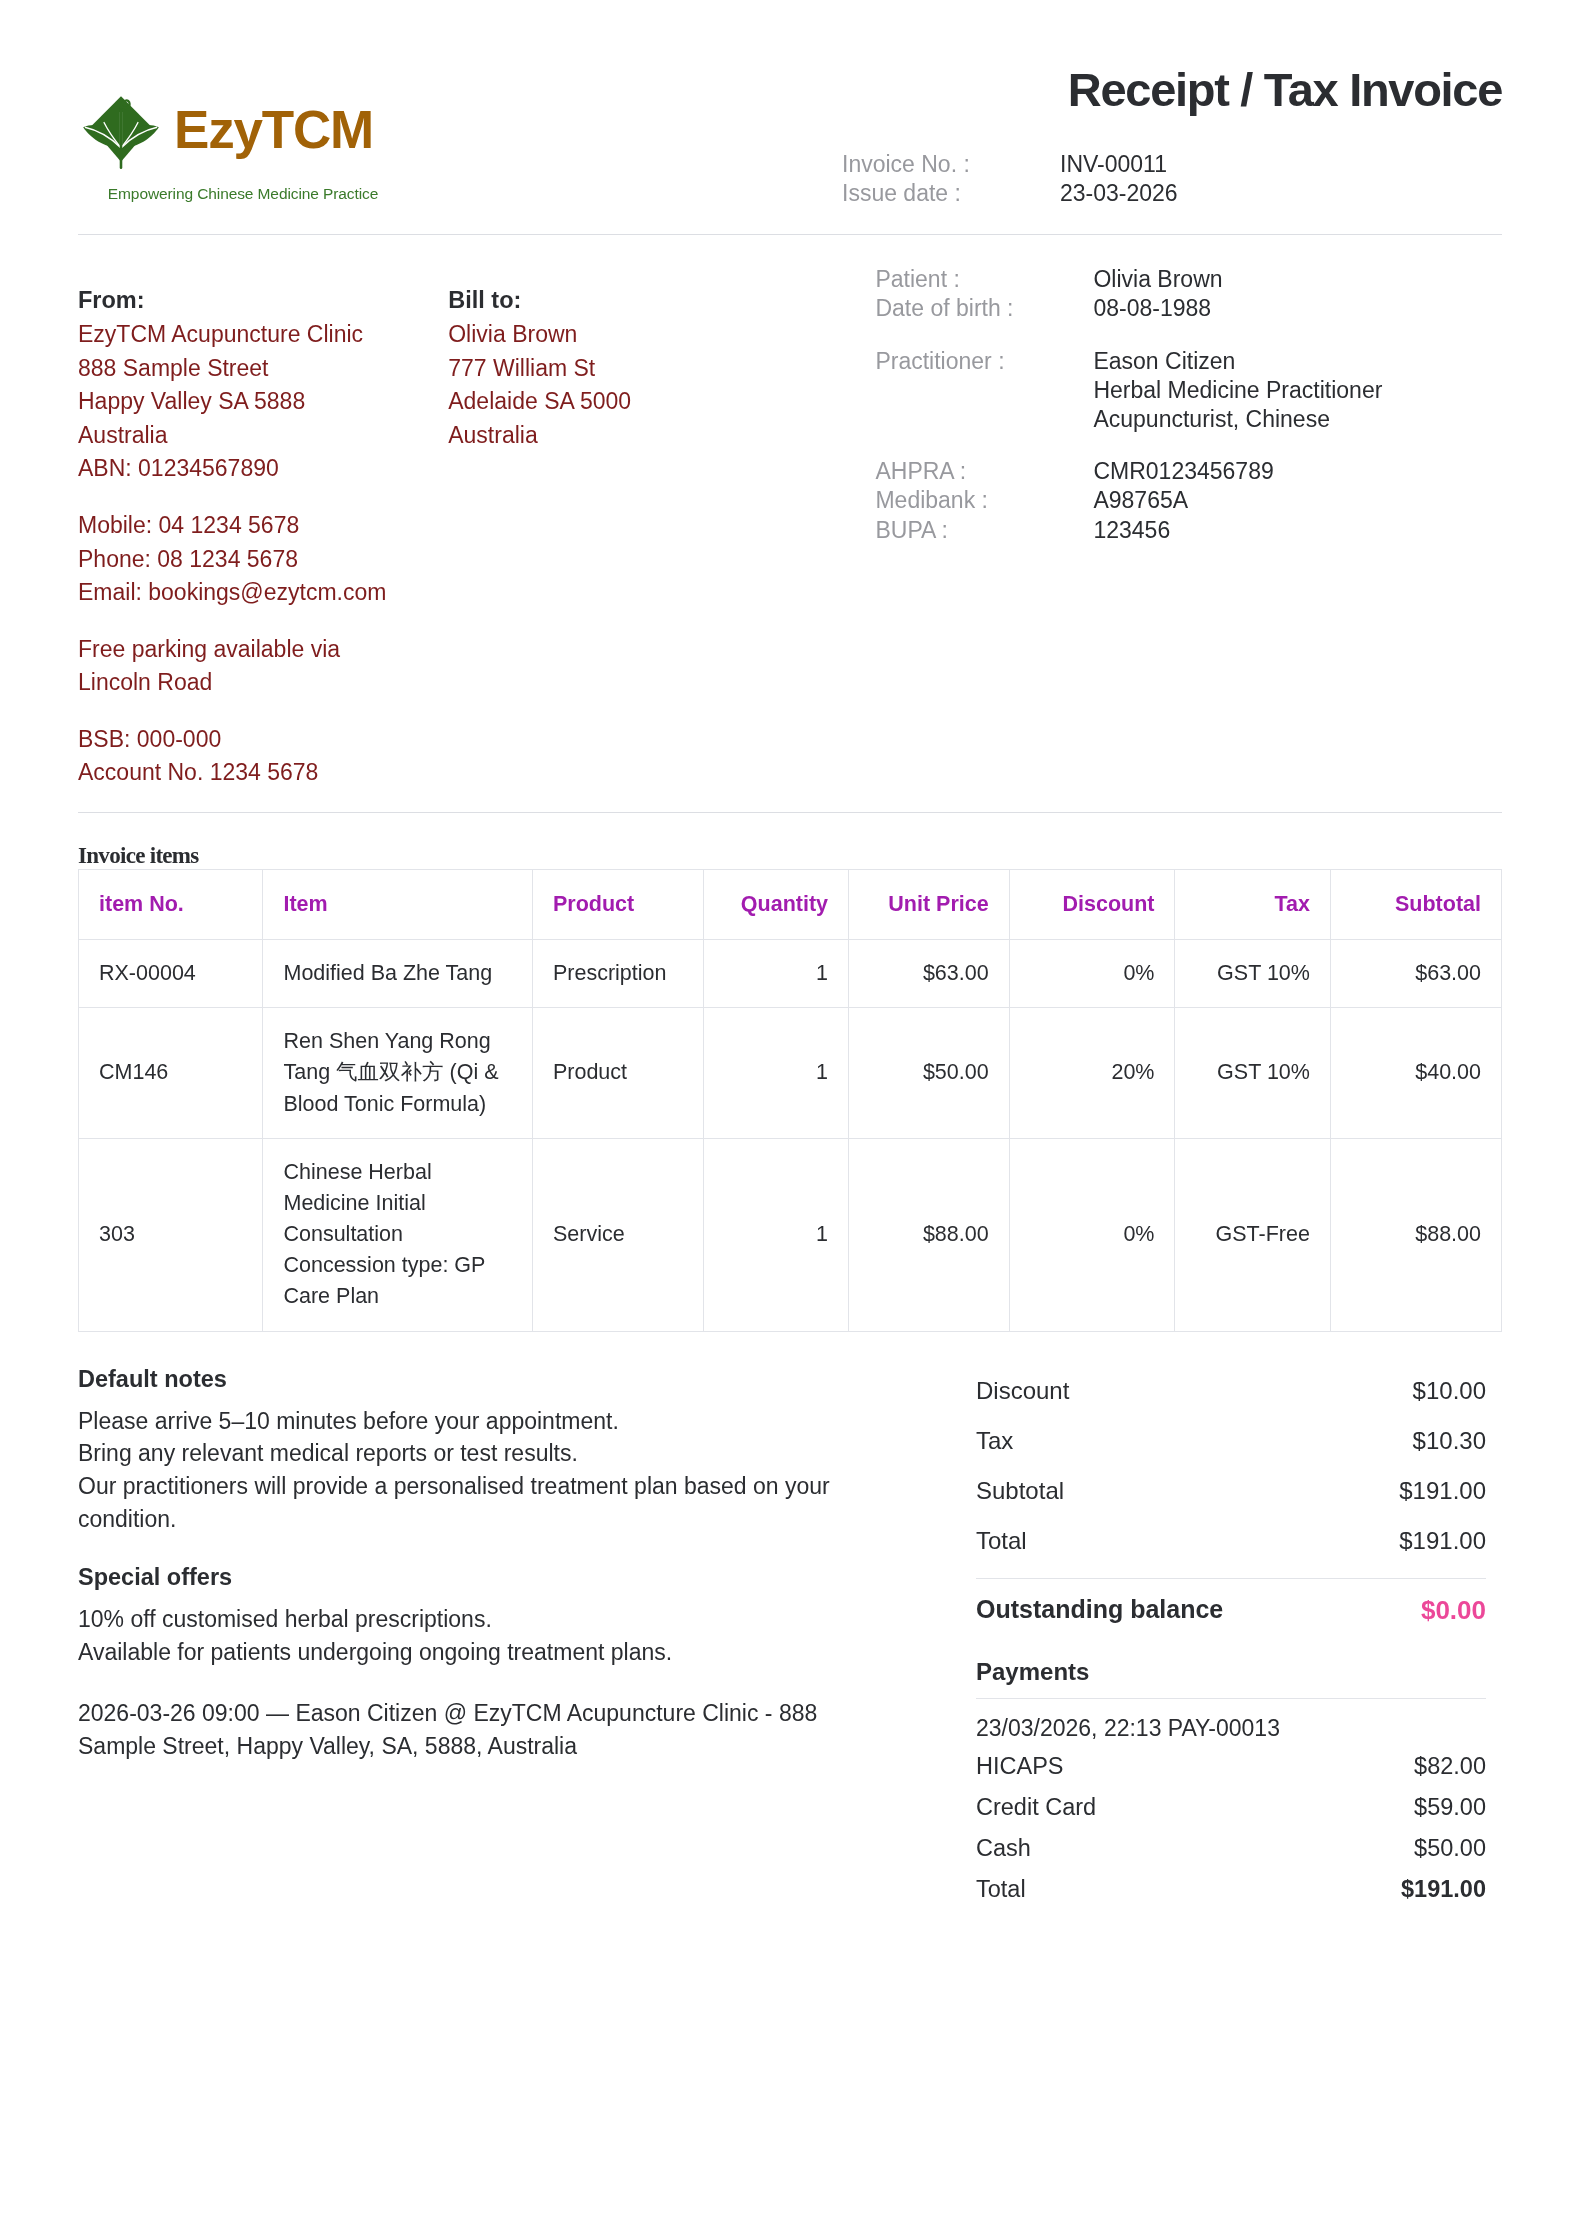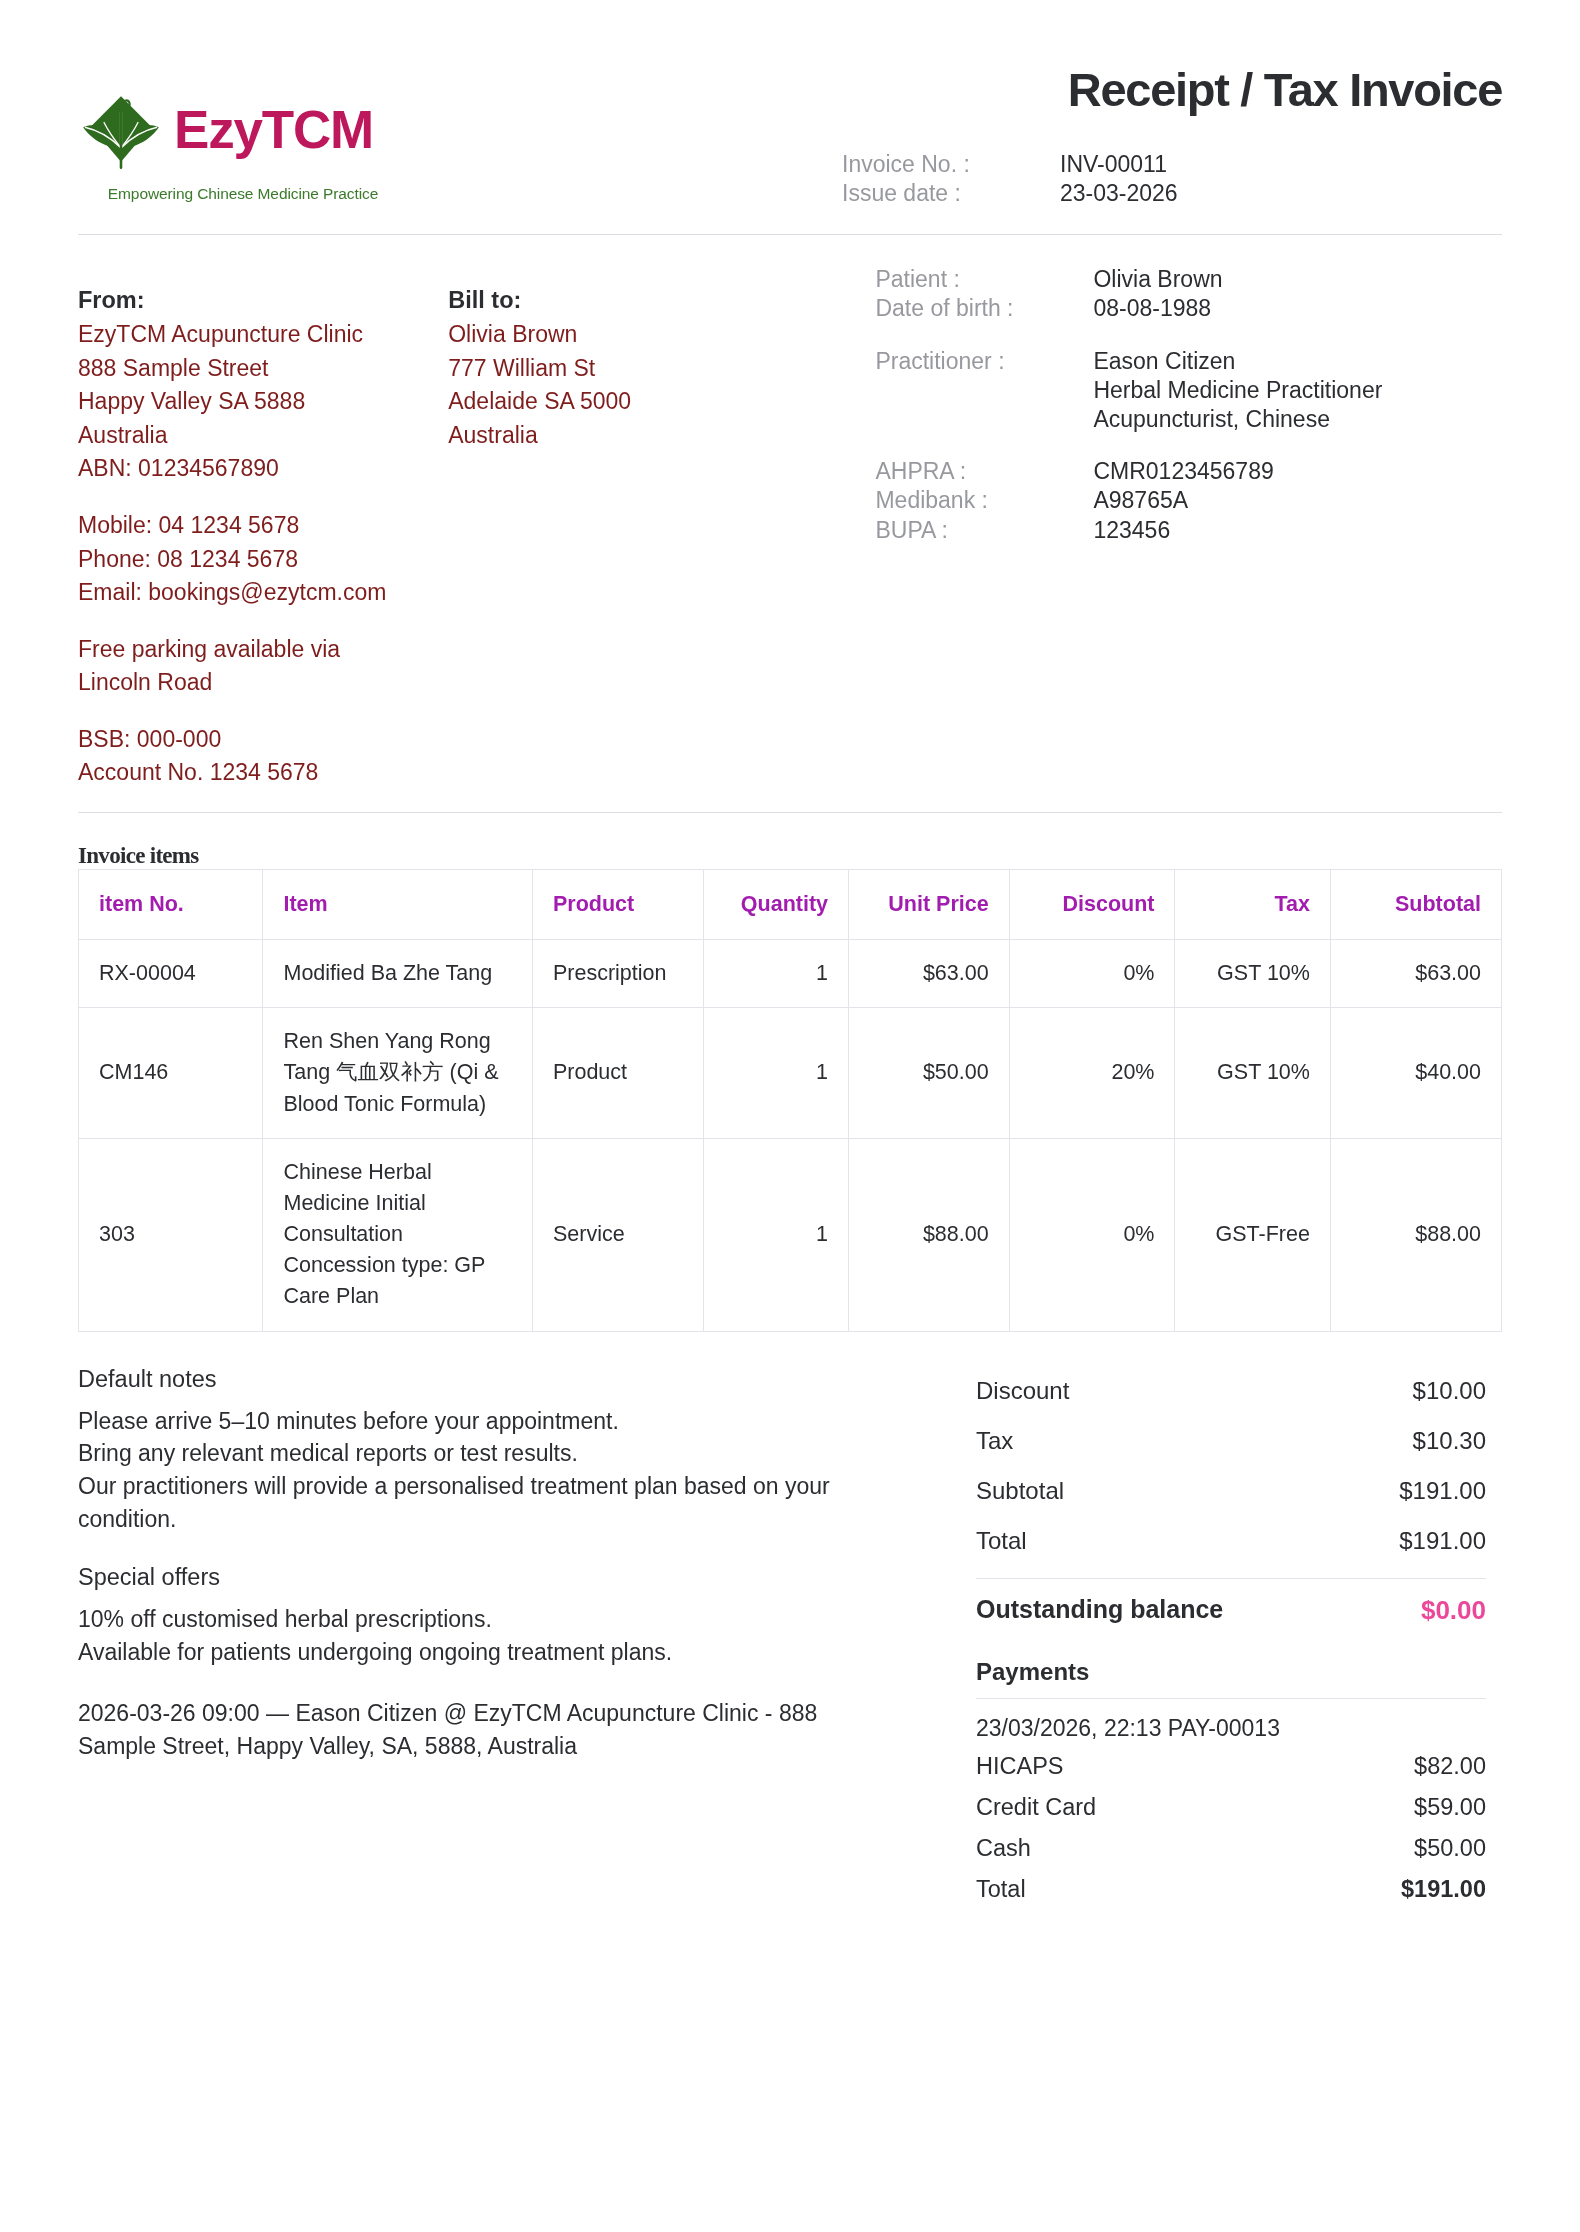--- a/index.html
+++ b/index.html
@@ -25,21 +25,21 @@
     display: flex;
     align-items: flex-start;
     justify-content: space-between;
   }
   .brand { padding-top: 28px; width: 430px; }
   .brand-row { display: flex; align-items: center; gap: 10px; }
   .logo-mark { width: 86px; height: 86px; flex: none; }
   .brand-name {
     font-size: 53px;
     font-weight: 700;
-    color: #be185d;
+    color: #a16207;
     letter-spacing: -1.2px;
     line-height: 1;
   }
   .brand-tagline {
     font-size: 15.5px;
     color: #3a7a2a;
     margin-top: 13px;
     text-align: center;
     width: 330px;
     letter-spacing: -0.1px;
@@ -121,21 +121,21 @@
   .c-disc   { width: 160px; }
   .c-tax    { width: 150px; }
   .c-sub    { width: 165px; }
 
   
   .bottom { display: flex; margin-top: 34px; }
   .notes-col { width: 830px; padding-right: 40px; }
   .totals-col { width: 510px; margin-left: 68px; }
   .notes-head {
     font-size: 23.5px;
-    font-weight: 400;
+    font-weight: 700;
     margin-bottom: 12px;
   }
   .notes-block { margin-bottom: 28px; }
   .notes-line {
     font-size: 23px;
     line-height: 1.43;
   }
 
   .tot-row {
     display: flex;

